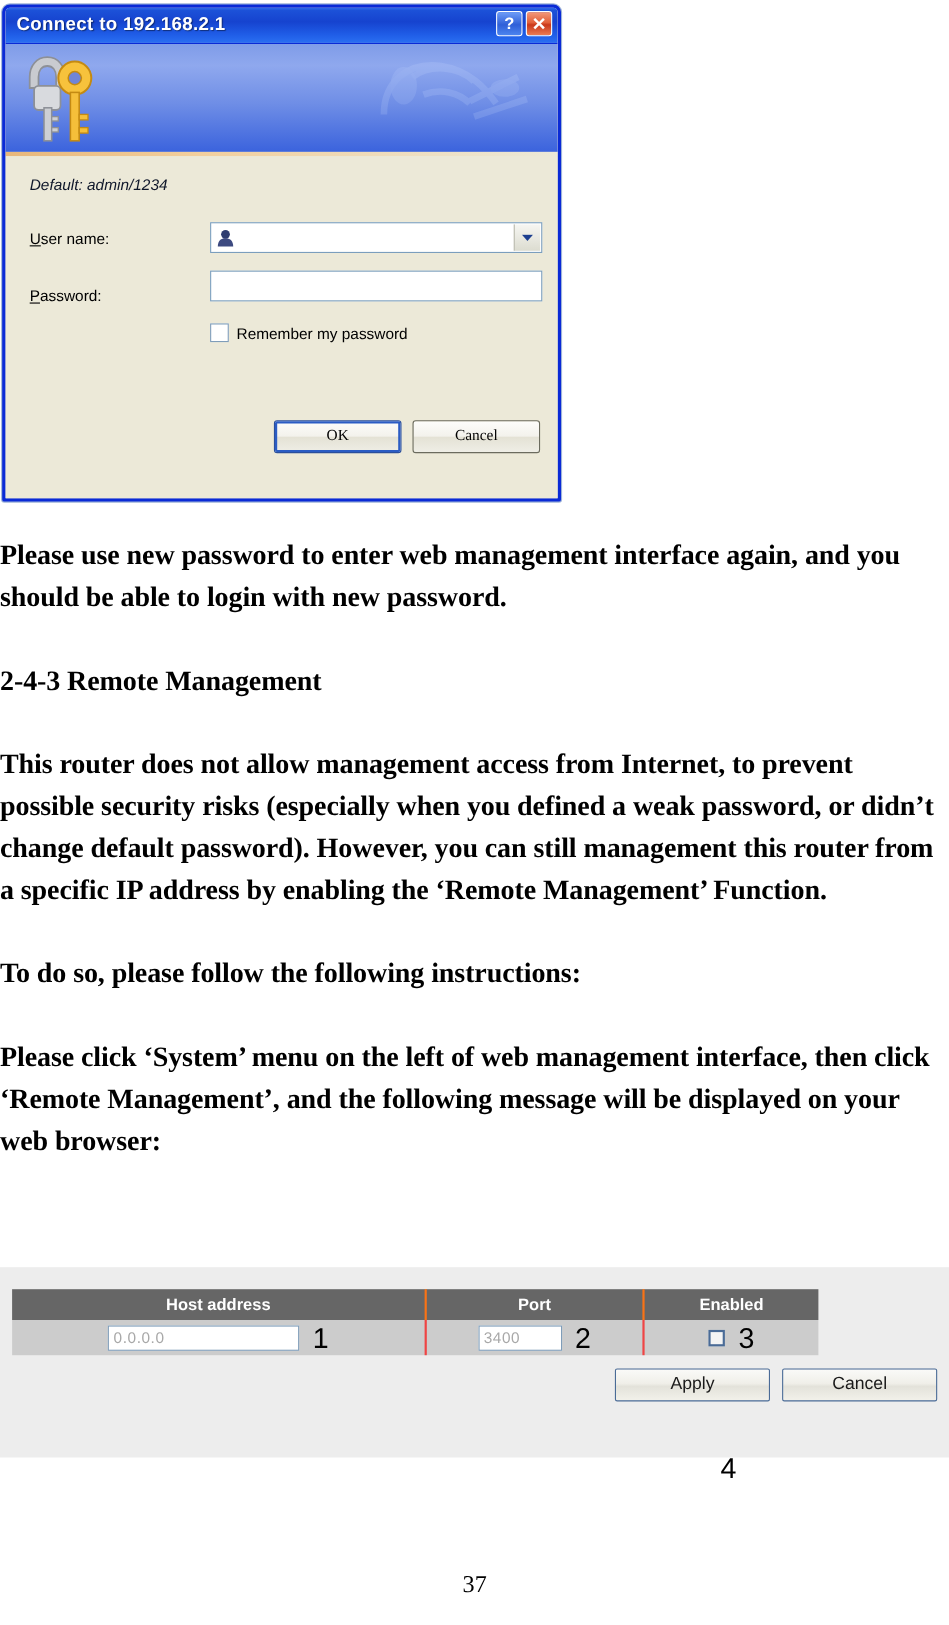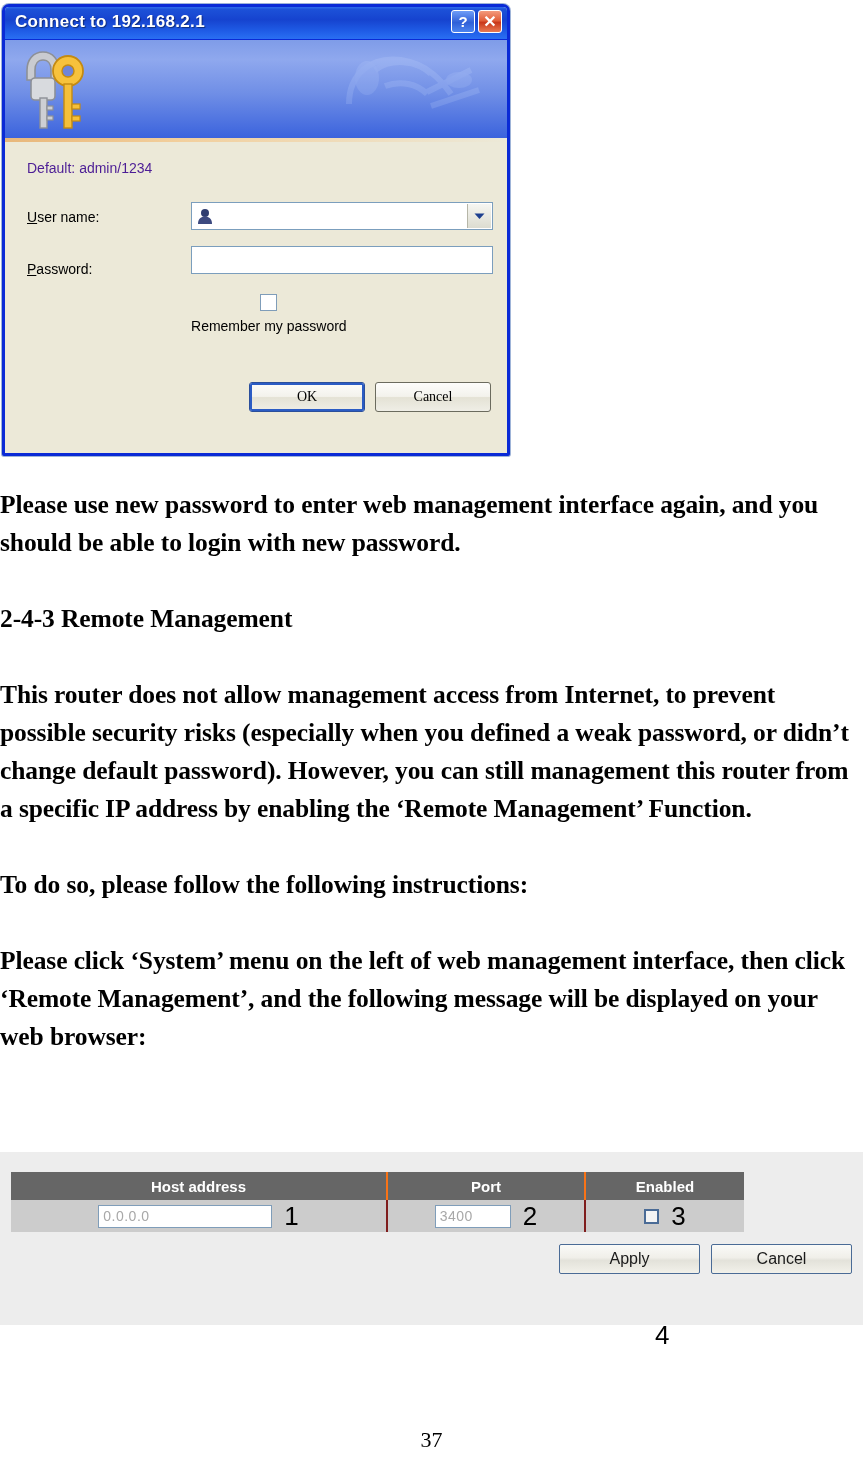--- a/index.html
+++ b/index.html
@@ -109,21 +109,22 @@
     position: relative;
     height: 312px;
     background: #ece9d8;
   }
   .xp-default-text {
     position: absolute;
     left: 22px;
     top: 18px;
     font-family: "Liberation Sans", sans-serif;
     font-size: 14px;
-    color: #4c1d95;
+    color: #0f172a;
+    font-style: italic;
   }
   .xp-field-label {
     position: absolute;
     font-family: "Liberation Sans", sans-serif;
     font-size: 14px;
     color: #000000;
   }
   .xp-field-label .u { text-decoration: underline; }
   .lbl-user { left: 22px; top: 67px; }
   .lbl-pass { left: 22px; top: 119px; }
@@ -170,21 +171,20 @@
     box-sizing: border-box;
   }
 
   .xp-remember {
     position: absolute;
     left: 186px;
     top: 152px;
     display: flex;
     align-items: center;
     gap: 7px;
-    flex-direction: column;
   }
   .xp-remember .box {
     width: 17px;
     height: 17px;
     background: #ffffff;
     border: 1px solid #7f9db9;
     box-sizing: border-box;
   }
   .xp-remember .txt {
     font-family: "Liberation Sans", sans-serif;
@@ -262,21 +262,21 @@
     font-weight: bold;
     height: 28px;
     border-right: 2px solid #f97316;
     padding: 0;
     text-align: center;
   }
   .ui-table th:last-child { border-right: none; }
   .ui-table td {
     background: #cccccc;
     height: 32px;
-    border-right: 2px solid #7f1d1d;
+    border-right: 2px solid #ef4444;
     padding: 0;
     text-align: center;
     vertical-align: middle;
   }
   .ui-table td:last-child { border-right: none; }
   .cell-inner {
     display: flex;
     align-items: center;
     justify-content: center;
     gap: 12px;

